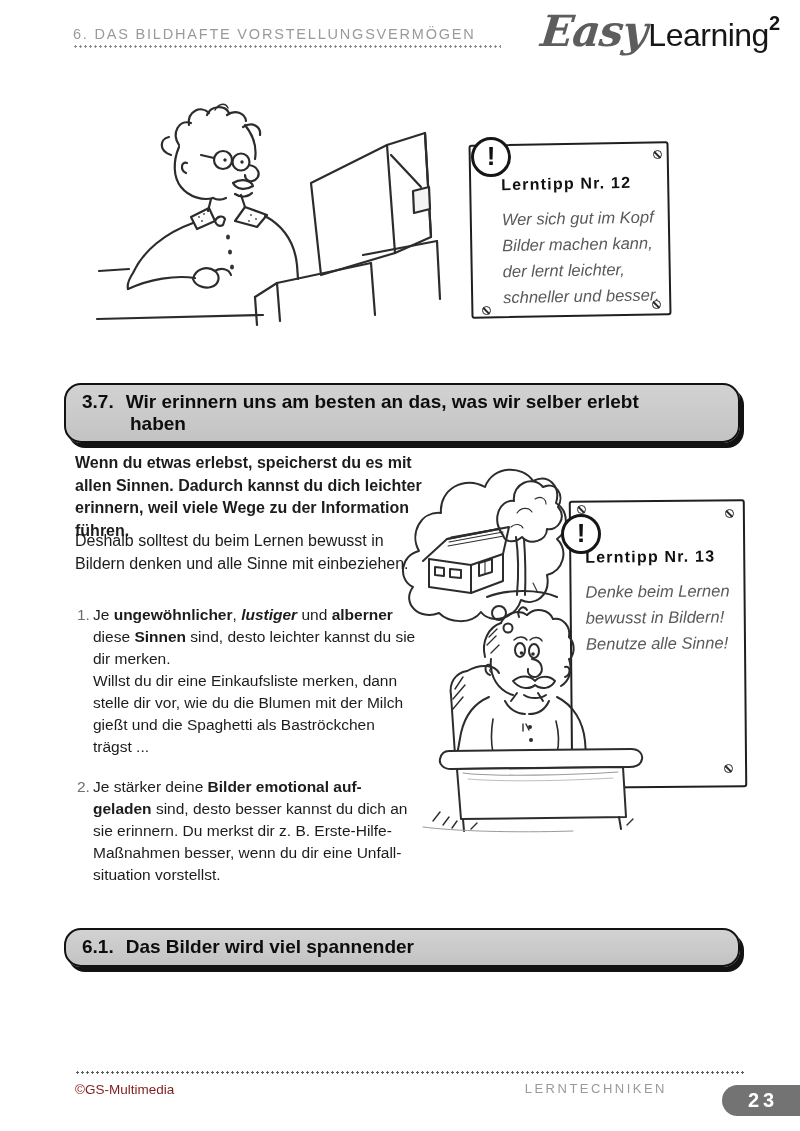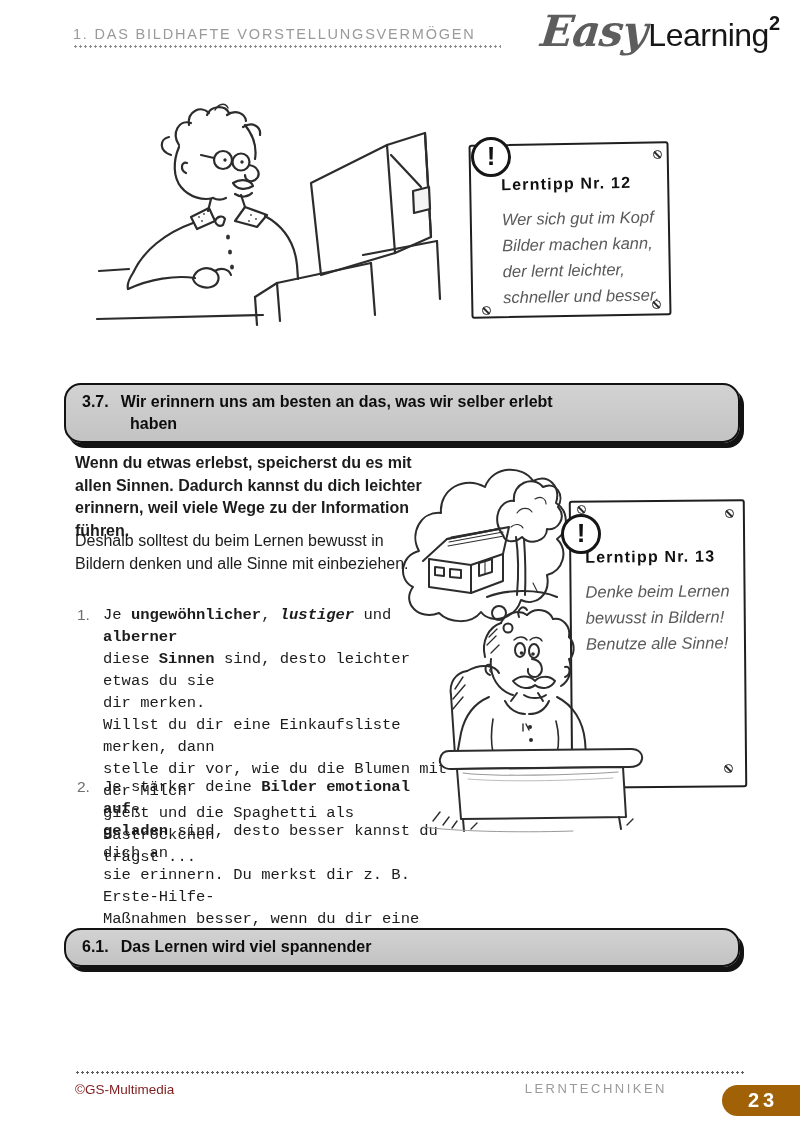--- a/index.html
+++ b/index.html
@@ -16,37 +16,37 @@
   .logo{position:absolute;left:518px;top:6px;width:262px;text-align:right;white-space:nowrap;}
   .logo .script{font-family:"DejaVu Serif","Liberation Serif",serif;font-style:italic;font-weight:700;
                 font-size:43px;color:#5d5d5d;display:inline-block;transform:skewX(-6deg);
                 letter-spacing:-1px;margin-right:1px;}
   .logo .main{font-size:32px;font-weight:400;color:#161616;letter-spacing:-0.5px;}
   .logo .sup{font-size:20px;font-weight:700;color:#161616;vertical-align:16px;}
 
   
   .hbox{position:absolute;left:64px;width:646px;background:linear-gradient(#d2d2d2,#c3c3c3);
         border:2.5px solid #121212;border-radius:17px;box-shadow:4px 5px 0 #131313;
-        padding:6px 10px 7px 16px;font-weight:700;font-size:16px;line-height:21.5px;color:#0d0d0d;}
+        padding:6px 10px 7px 16px;font-weight:700;font-size:19px;line-height:21.5px;color:#0d0d0d;}
   .hbox-inner{padding-left:48px;text-indent:-48px;}
   .hnum{padding-right:12px;}
   .htext{white-space:pre-line;}
   #hbox37{top:383px;}
   #hbox38{top:928px;}
 
   
   .para{position:absolute;left:75px;width:378px;font-size:16px;line-height:22.5px;
         white-space:pre-line;}
   .para.bold{font-weight:700;}
   #intro-bold{top:452px;}
   #intro-reg{top:530px;}
   #closing{top:984px;width:700px;font-size:15px;line-height:23px;}
   .item{position:absolute;left:75px;width:378px;font-size:15.5px;line-height:22px;}
   .item-num{position:absolute;left:2px;top:0;color:#6e6e6e;}
-  .item-body{margin-left:28px;white-space:pre-line;font-family:Liberation Mono, monospace;}
+  .item-body{margin-left:18px;white-space:pre-line;}
   #item1{top:604px;}
   #item2{top:776px;}
   .b{font-weight:700;}
   .i{font-style:italic;}
 
   
   .tipbox{position:absolute;border:2px solid #1f1f1f;border-radius:3px;background:transparent;}
   #tip12{left:470px;top:143px;width:196px;height:170px;transform:rotate(-1deg);}
   #tip13{left:570px;top:500px;width:172px;height:284px;transform:rotate(-0.5deg);}
   .tip-title{font-weight:700;font-size:16px;letter-spacing:1.2px;color:#111;}
@@ -68,30 +68,30 @@
   .illus{position:absolute;z-index:3;}
   #illus1{left:95px;top:103px;}
   #illus2{left:393px;top:455px;}
 
   
   .dotline.footer{left:75px;top:1071px;width:670px;
       background-image:radial-gradient(circle,#5e5e5e 1.1px,transparent 1.4px);}
   .copyright{position:absolute;left:75px;top:1082px;font-size:13.5px;color:#7f1d1d;}
   .footer-label{position:absolute;right:133px;top:1081px;font-size:13px;letter-spacing:2.5px;
                 color:#9a9a9a;}
-  .page-badge{position:absolute;left:722px;top:1085px;width:78px;height:31px;background:#a16207;
+  .page-badge{position:absolute;left:722px;top:1085px;width:78px;height:31px;background:#737373;
               border-radius:16px 0 0 16px;color:#fff;font-weight:700;font-size:20px;letter-spacing:4px;
               text-align:center;line-height:31px;padding-left:4px;box-sizing:border-box;}
 </style>
 </head>
 <body>
 
 <div id="page">
 
-  <div class="chapter-title">1. DAS BILDHAFTE VORSTELLUNGSVERMÖGEN</div>
+  <div class="chapter-title">6. DAS BILDHAFTE VORSTELLUNGSVERMÖGEN</div>
   <div class="dotline header"></div>
   <div class="logo">
     <span class="script">Easy</span><span class="main">Learning</span><span class="sup">2</span>
   </div>
 
   <svg id="illus1" class="illus" width="370" height="240" viewBox="0 0 370 240">
     <g stroke="#2c2c2c" stroke-width="2.2" fill="none" stroke-linecap="round" stroke-linejoin="round">
       <path d="M84,42 C76,30 84,16 96,20"></path>
       <path d="M94,22 C92,8 106,2 114,10"></path>
       <path d="M112,12 C116,2 130,2 134,10"></path>
@@ -173,21 +173,21 @@
   <div id="intro-bold" class="para bold">Wenn du etwas erlebst, speicherst du es mit
 allen Sinnen. Dadurch kannst du dich leichter
 erinnern, weil viele Wege zu der Information
 führen.</div>
   <div id="intro-reg" class="para">Deshalb solltest du beim Lernen bewusst in
 Bildern denken und alle Sinne mit einbeziehen.</div>
 
   <div id="item1" class="item">
     <span class="item-num">1.</span>
     <div class="item-body"><span>Je </span><span class="b">ungewöhnlicher</span><span>, </span><span class="b i">lustiger</span><span> und </span><span class="b">alberner</span><span>
-diese </span><span class="b">Sinnen</span><span> sind, desto leichter etwas du sie
+diese </span><span class="b">Sinnen</span><span> sind, desto leichter kannst du sie
 dir merken.
 Willst du dir eine Einkaufsliste merken, dann
 stelle dir vor, wie du die Blumen mit der Milch
 gießt und die Spaghetti als Baströckchen
 trägst ...</span></div>
   </div>
   <div id="item2" class="item">
     <span class="item-num">2.</span>
     <div class="item-body"><span>Je stärker deine </span><span class="b">Bilder emotional auf-
 geladen</span><span> sind, desto besser kannst du dich an
@@ -283,21 +283,21 @@
       <path d="M50,370 L56,362" stroke-width="1.4"></path>
       <path d="M59,373 L64,366" stroke-width="1.4"></path>
       <path d="M78,374 L84,368" stroke-width="1.4"></path>
       <path d="M234,370 L240,364" stroke-width="1.4"></path>
       <path d="M30,372 C60,376 120,378 180,376" stroke="#9a9a9a" stroke-width="1"></path>
     </g>
   </svg>
 
   <div id="hbox38" class="hbox">
     <div class="hbox-inner">
-      <span class="hnum">6.1.</span><span class="htext">Das Lernen wird viel spannender</span>
+      <span class="hnum">6.1.</span><span class="htext">Das Bilder wird viel spannender</span>
     </div>
   </div>
 
 
   <div class="dotline footer"></div>
   <div class="copyright">©GS-Multimedia</div>
   <div class="footer-label">LERNTECHNIKEN</div>
   <div class="page-badge">23</div>
 
 </div>

